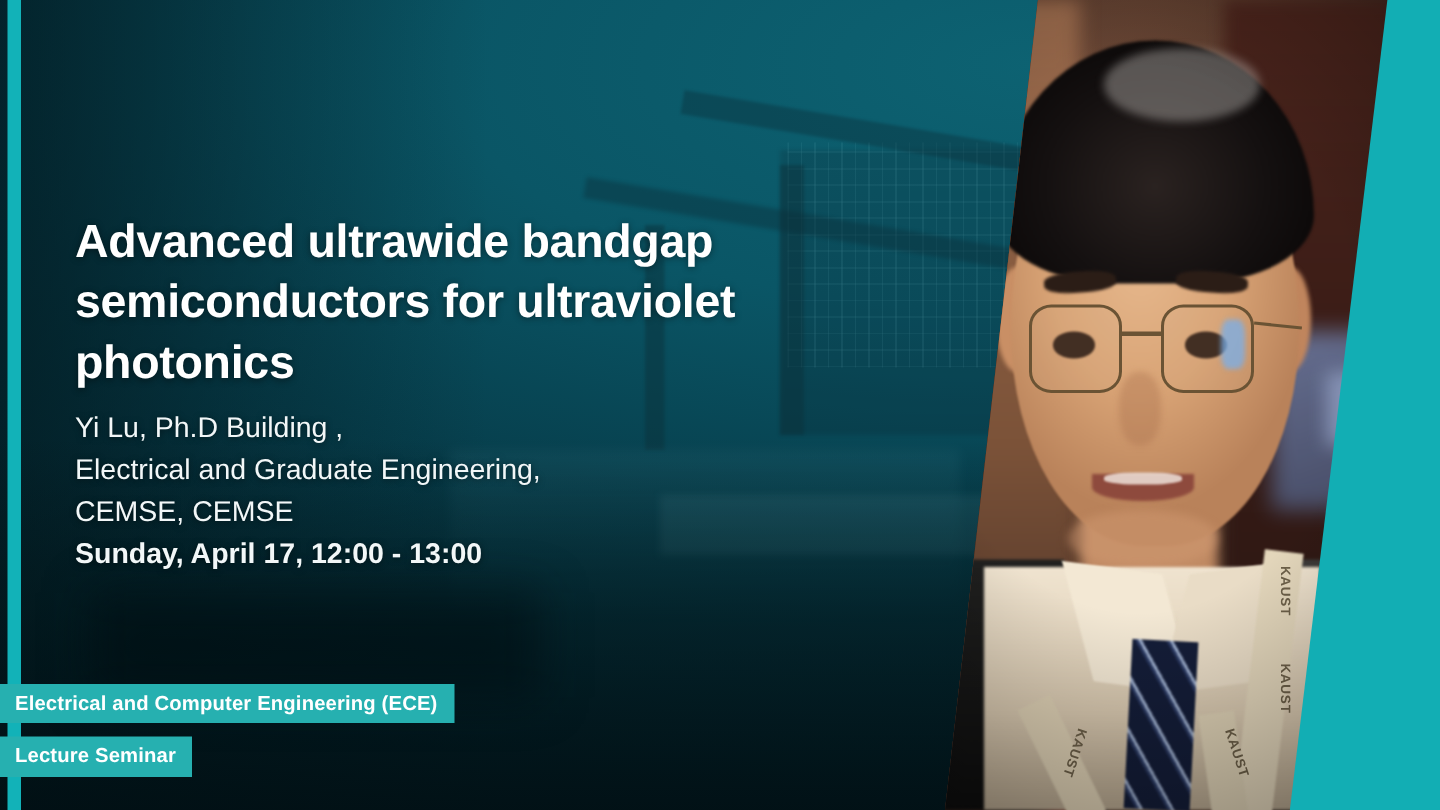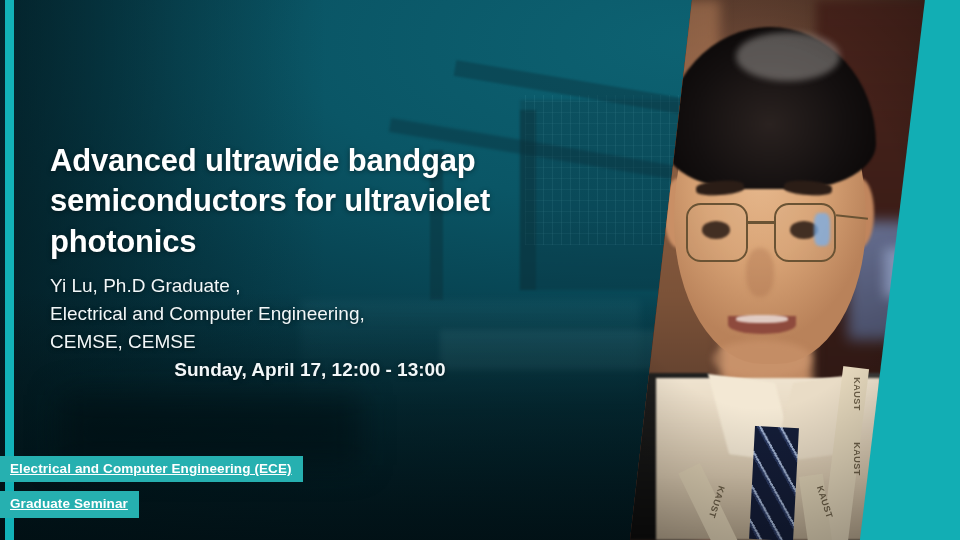--- a/index.html
+++ b/index.html
@@ -223,28 +223,28 @@
     color:#ffffff; letter-spacing:-.2px;
     text-shadow:0 1px 5px rgba(0,0,0,.45);
   }
 
   .details {
     position:absolute; left:50px; top:272px; width:520px;
     font-size:19px; line-height:1.47; color:#f2f7f8;
     text-shadow:0 1px 4px rgba(0,0,0,.5);
   }
   .details .ln { white-space:nowrap; }
-  .details .bold { font-weight:bold;text-align:center; }
+  .details .bold { font-weight:bold; }
 
   
   .badges { position:absolute; left:0; bottom:22px; }
   .badge {
     display:inline-block; background:#26b0b0; color:#ffffff;
     font-size:13.5px; font-weight:bold; letter-spacing:.1px;
-    padding:5px 11px 6px 10px; line-height:1.15; white-space:nowrap;text-decoration:underline;
+    padding:5px 11px 6px 10px; line-height:1.15; white-space:nowrap;
   }
   .badge-row { margin-top:9px; }
 </style>
 </head>
 <body>
 
 <div id="banner">
 
   <div class="bg-base"></div>
   <div class="bldg bldg-block"></div>
@@ -304,29 +304,29 @@
     <span class="lany-txt lt4">KAUST</span>
     <div class="ph-vignette"></div>
   </div>
 
   <div class="right-wedge"></div>
 
   <div class="content">
     <div class="title">Advanced ultrawide bandgap semiconductors for ultraviolet photonics</div>
 
     <div class="details">
-      <div class="ln">Yi Lu, Ph.D Graduate ,</div>
-      <div class="ln">Electrical and Computer Engineering,</div>
+      <div class="ln">Yi Lu, Ph.D Building ,</div>
+      <div class="ln">Electrical and Graduate Engineering,</div>
       <div class="ln">CEMSE, CEMSE</div>
       <div class="ln bold">Sunday, April 17, 12:00 - 13:00</div>
     </div>
   </div>
 
   <div class="badges">
     <div>
       <span class="badge">Electrical and Computer Engineering (ECE)</span>
     </div>
     <div class="badge-row">
-      <span class="badge">Graduate Seminar</span>
+      <span class="badge">Lecture Seminar</span>
     </div>
   </div>
 
 </div>
 
 </body></html>

